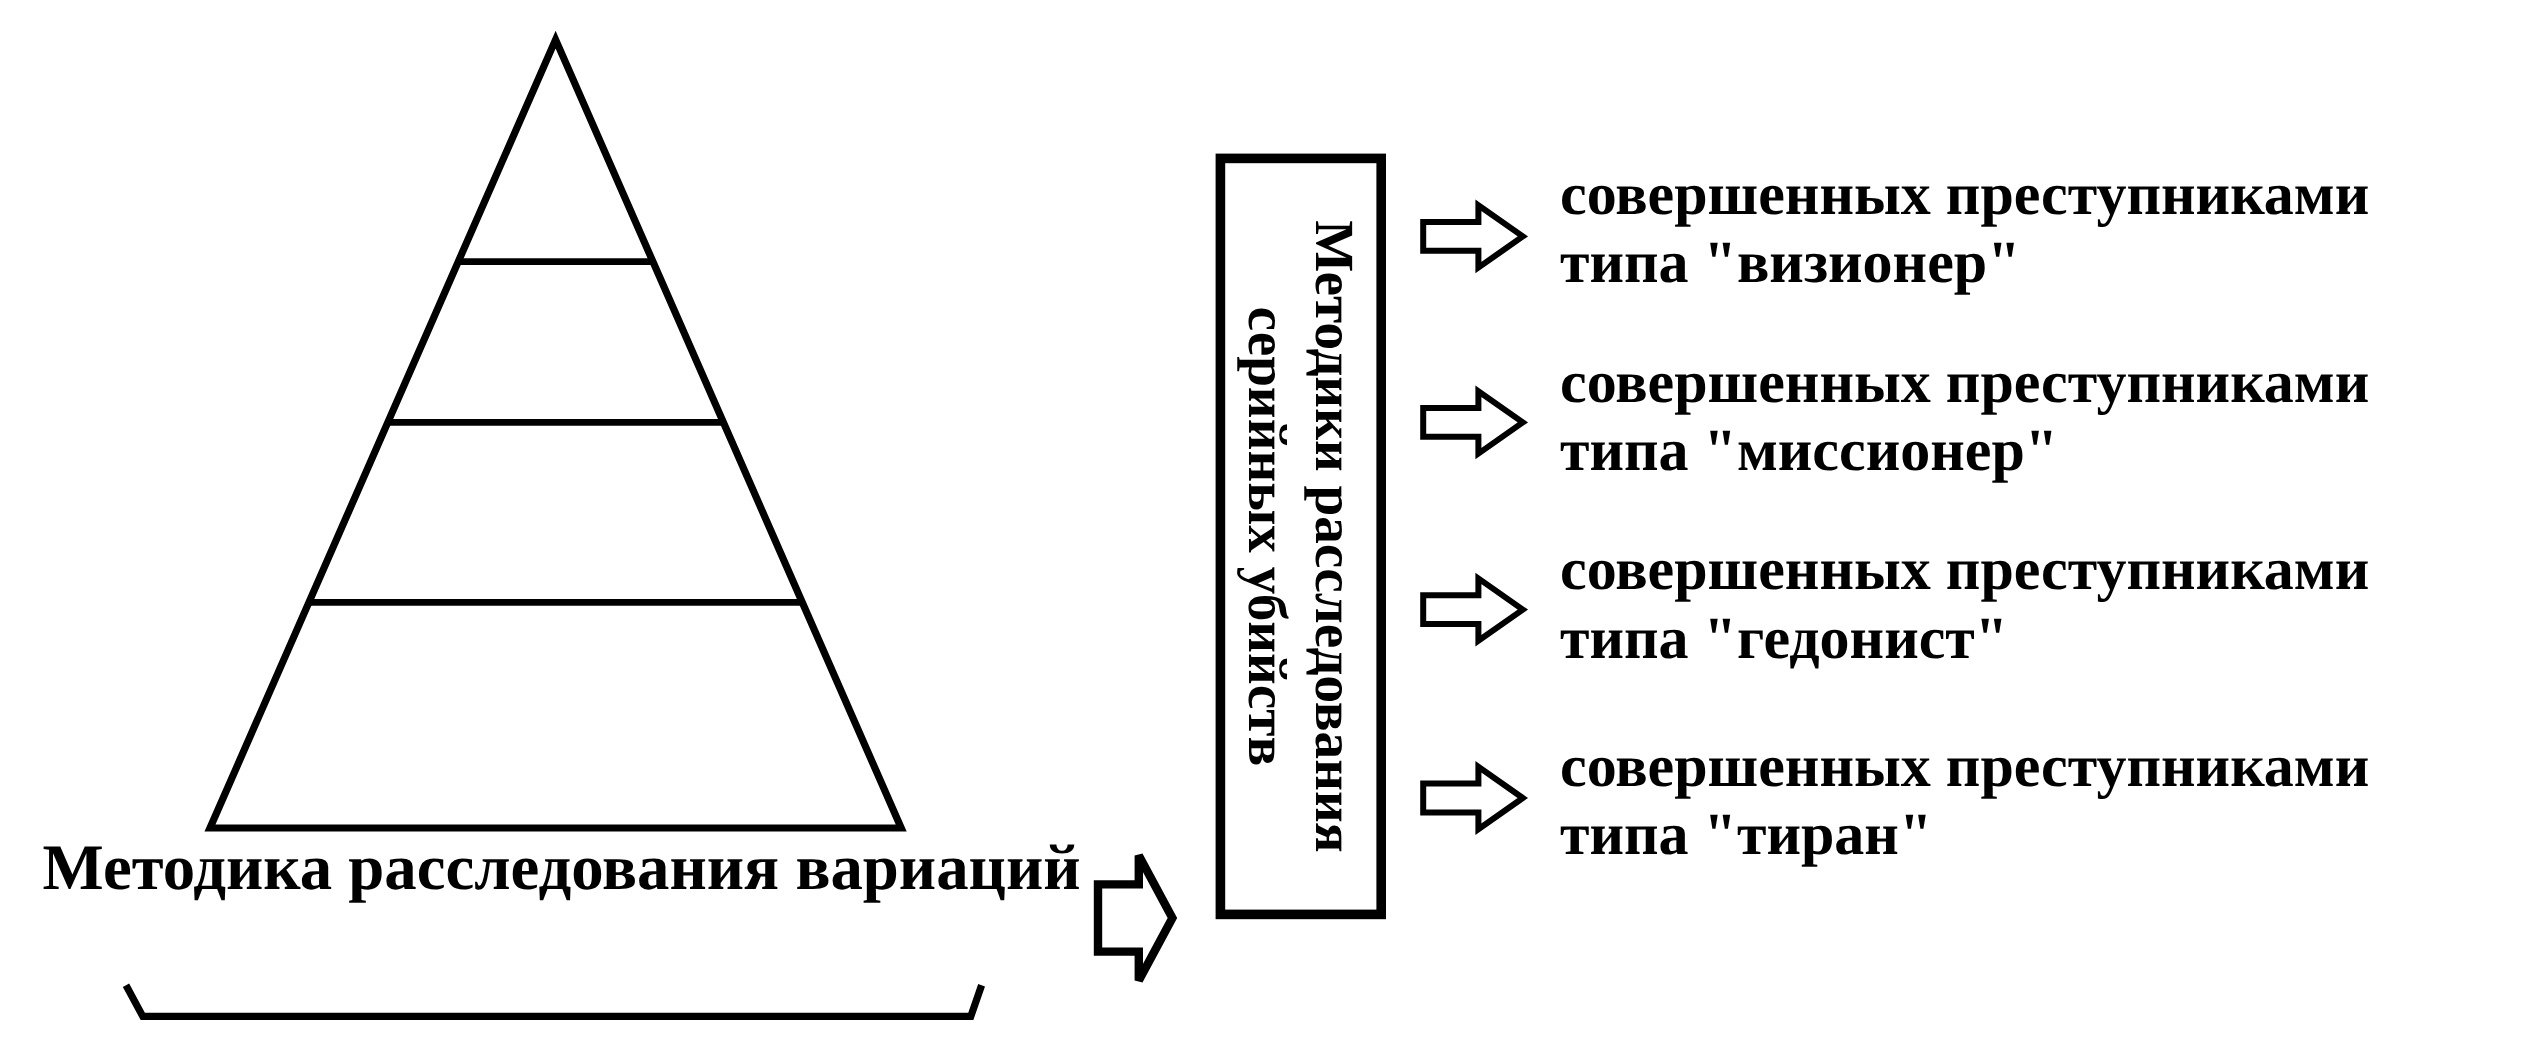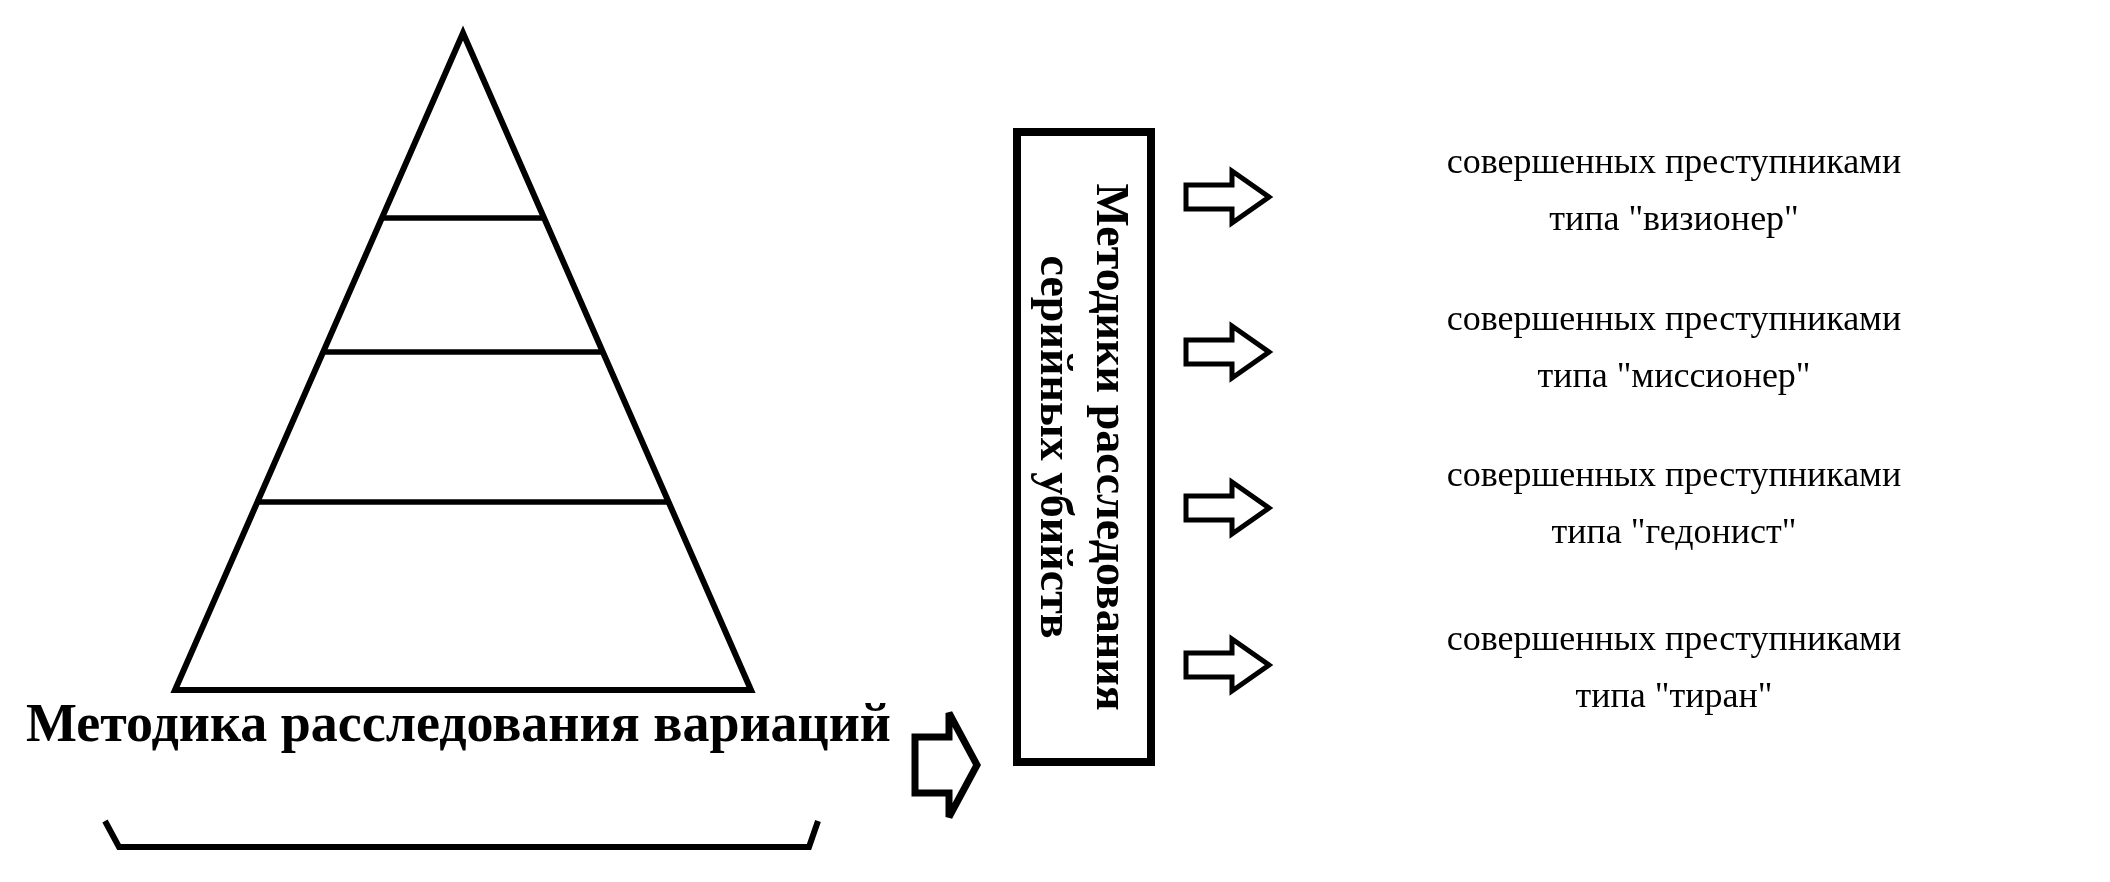--- a/index.html
+++ b/index.html
@@ -19,21 +19,21 @@
   .shapes {
     position: absolute;
     left: 0;
     top: 0;
   }
   .pyramid-caption {
     position: absolute;
     left: 26px;
     top: 693px;
     width: 884px;
-    text-align: left;
+    text-align: center;
     font-weight: bold;
     font-size: 54px;
     line-height: 60px;
     white-space: nowrap;
   }
   .methods-box-label {
     position: absolute;
     left: 774px;
     top: 391px;
     width: 620px;
@@ -42,23 +42,23 @@
     text-align: center;
     font-weight: bold;
     font-size: 46px;
     line-height: 56px;
     white-space: nowrap;
   }
   .outcome {
     position: absolute;
     left: 1300px;
     width: 748px;
-    text-align: center;
-    font-weight: normal;
-    font-size: 36px;
+    text-align: left;
+    font-weight: bold;
+    font-size: 50px;
     line-height: 57px;
     white-space: nowrap;
   }
   .outcome-1 { top: 133px; }
   .outcome-2 { top: 290px; }
   .outcome-3 { top: 446px; }
   .outcome-4 { top: 610px; }
 </style>
 </head>
 <body>

